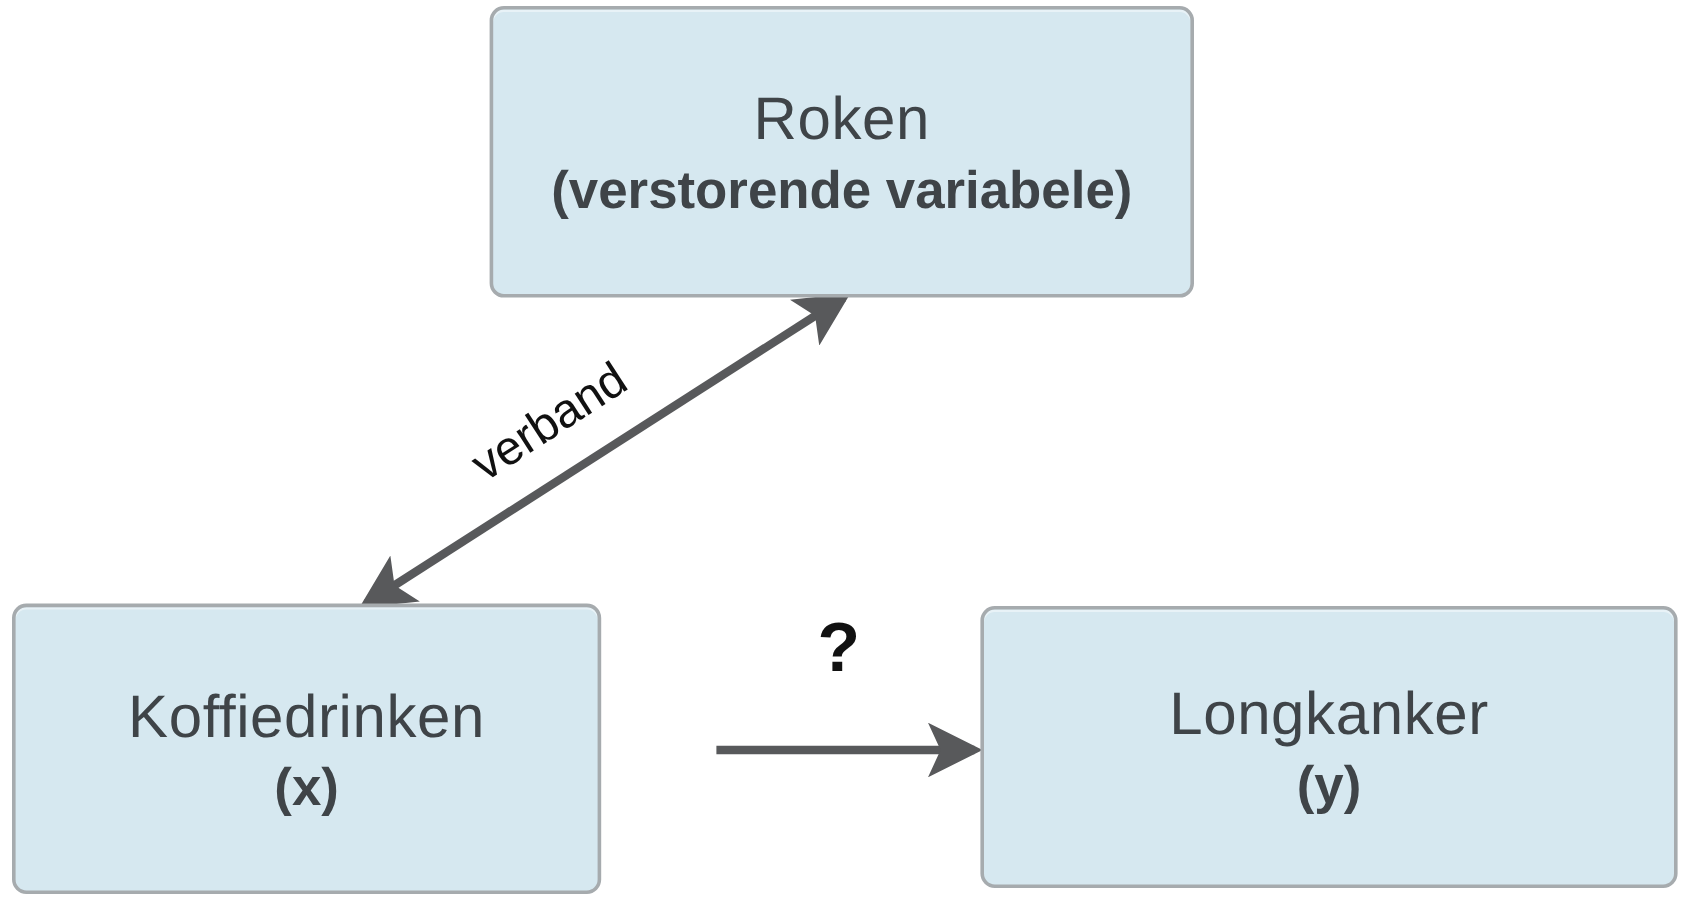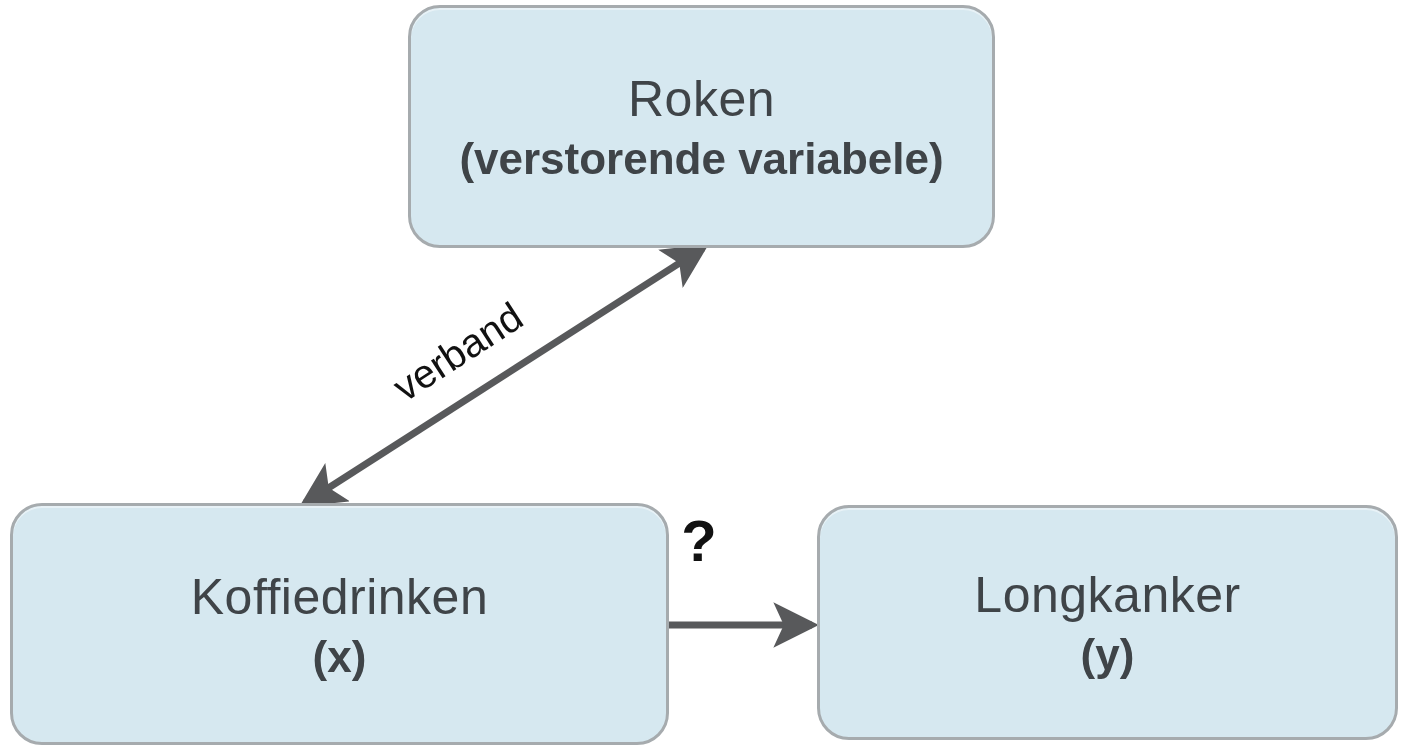--- a/index.html
+++ b/index.html
@@ -13,41 +13,41 @@
     width: 1408px;
     height: 752px;
     background: #ffffff;
     overflow: hidden;
   }
   .node {
     position: absolute;
     box-sizing: border-box;
     background: #d6e8f0;
     border: 3px solid #a6abae;
-    border-radius: 32px;
+    border-radius: 12px;
     display: flex;
     flex-direction: column;
     align-items: center;
     justify-content: center;
     text-align: center;
     color: #3f4448;
     box-shadow: inset 0 2px 0 rgba(255,255,255,0.45);
   }
   .node .title {
     font-size: 50px;
     line-height: 1.28;
     letter-spacing: 0.5px;
   }
   .node .subtitle {
     font-size: 44px;
     line-height: 1.25;
     font-weight: bold;
   }
   #node-confounder { left: 408px; top: 5px;   width: 587px; height: 243px; }
-  #node-cause      { left: 10px;  top: 503px; width: 659px; height: 242px; }
+  #node-cause      { left: 10px;  top: 503px; width: 491px; height: 242px; }
   #node-effect     { left: 817px; top: 505px; width: 581px; height: 235px; }
 
   #edges-layer {
     position: absolute;
     left: 0; top: 0;
     width: 1408px;
     height: 752px;
     pointer-events: none;
   }
   .edge-label {

